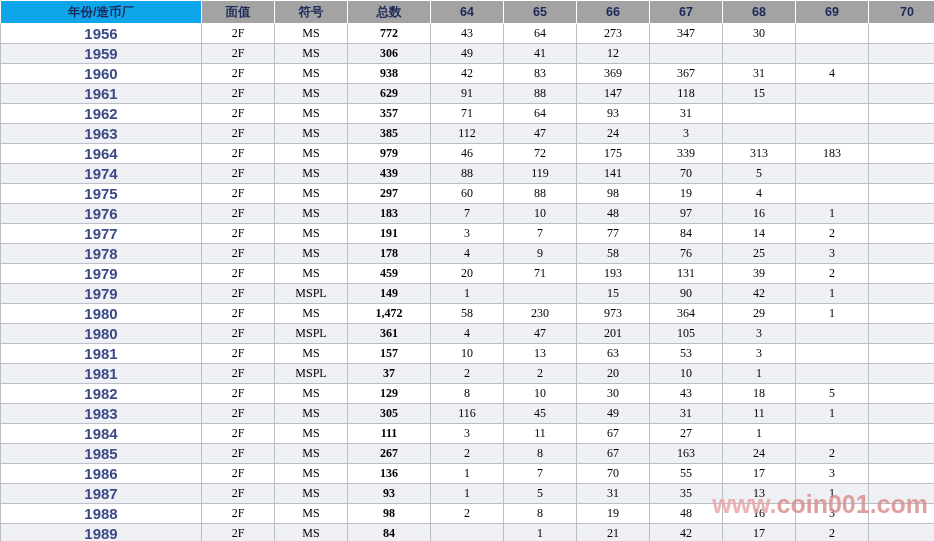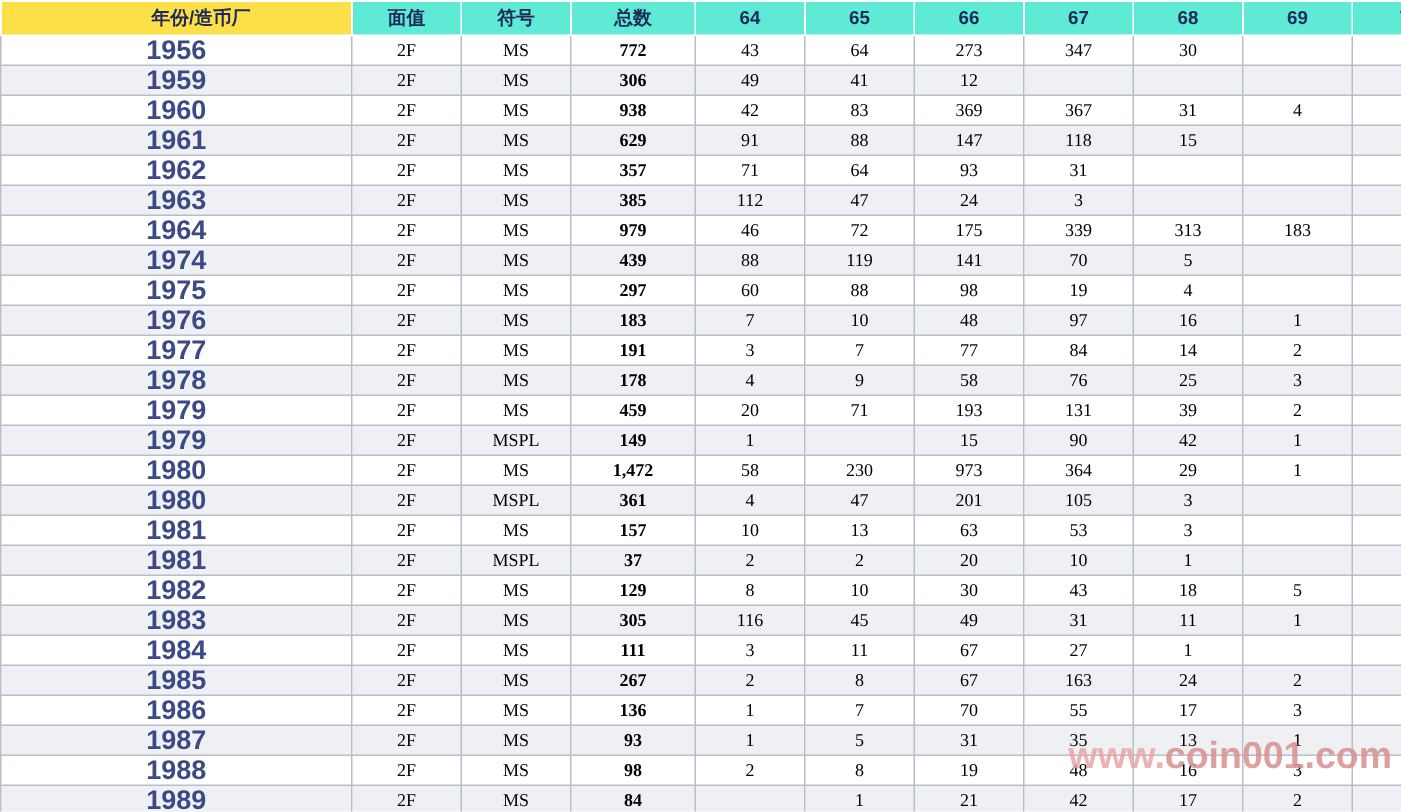--- a/index.html
+++ b/index.html
@@ -23,44 +23,43 @@
     border: 1px solid #b9bdc8;
     font-size: 12px;
     text-align: center;
     height: 19px;
     line-height: 19px;
     padding: 0;
     overflow: hidden;
     white-space: nowrap;
   }
   #grading-table thead th {
-    background: #5eead4;
+    background: #a3a3a3;
     color: #1d2a5a;
     font-weight: bold;
     font-family: "Liberation Sans", sans-serif;
     font-size: 12.5px;
     border: 1px solid #ffffff;
     height: 22px;
     line-height: 22px;
   }
   #grading-table thead th.hdr-year {
-    background: #fde047;
-    padding-left: 33px;
+    background: #0ea5e9;
   }
   #grading-table tbody tr.odd td {
     background: #ffffff;
   }
   #grading-table tbody tr.even td {
     background: #eef0f4;
   }
   #grading-table tbody td.col-year {
     color: #3b4a86;
     font-weight: bold;
     font-family: "Liberation Sans", sans-serif;
-    font-size: 18px;
+    font-size: 15px;
   }
   #grading-table tbody td.col-total {
     font-weight: bold;
   }
   .wrap {
     position: relative;
     width: 934px;
     height: 541px;
   }
   #watermark {

